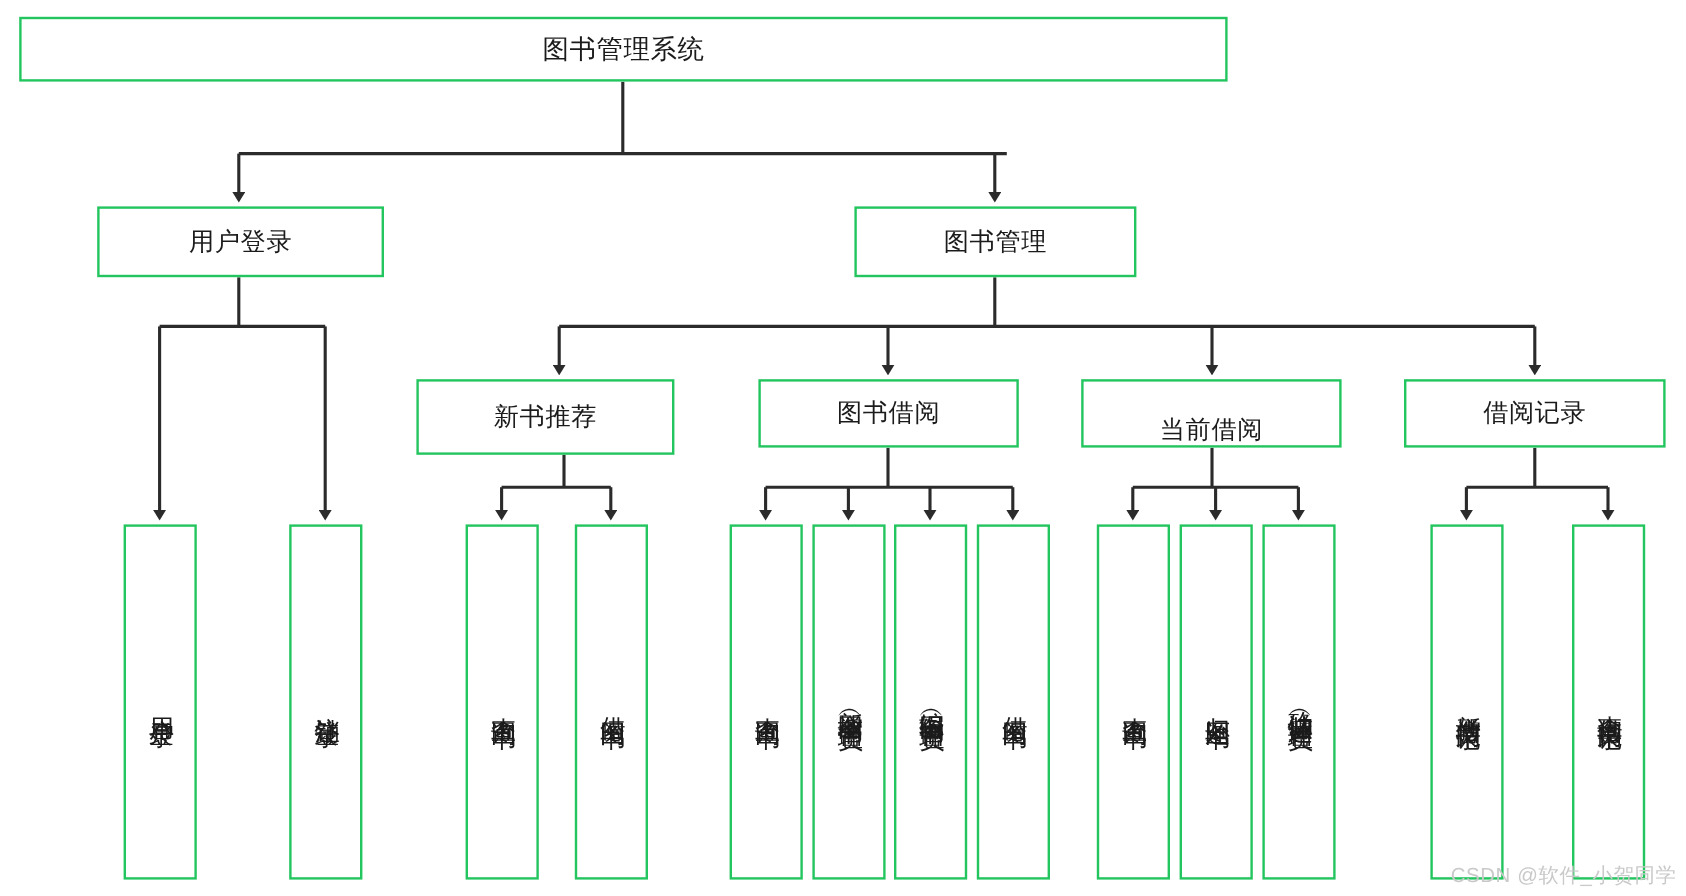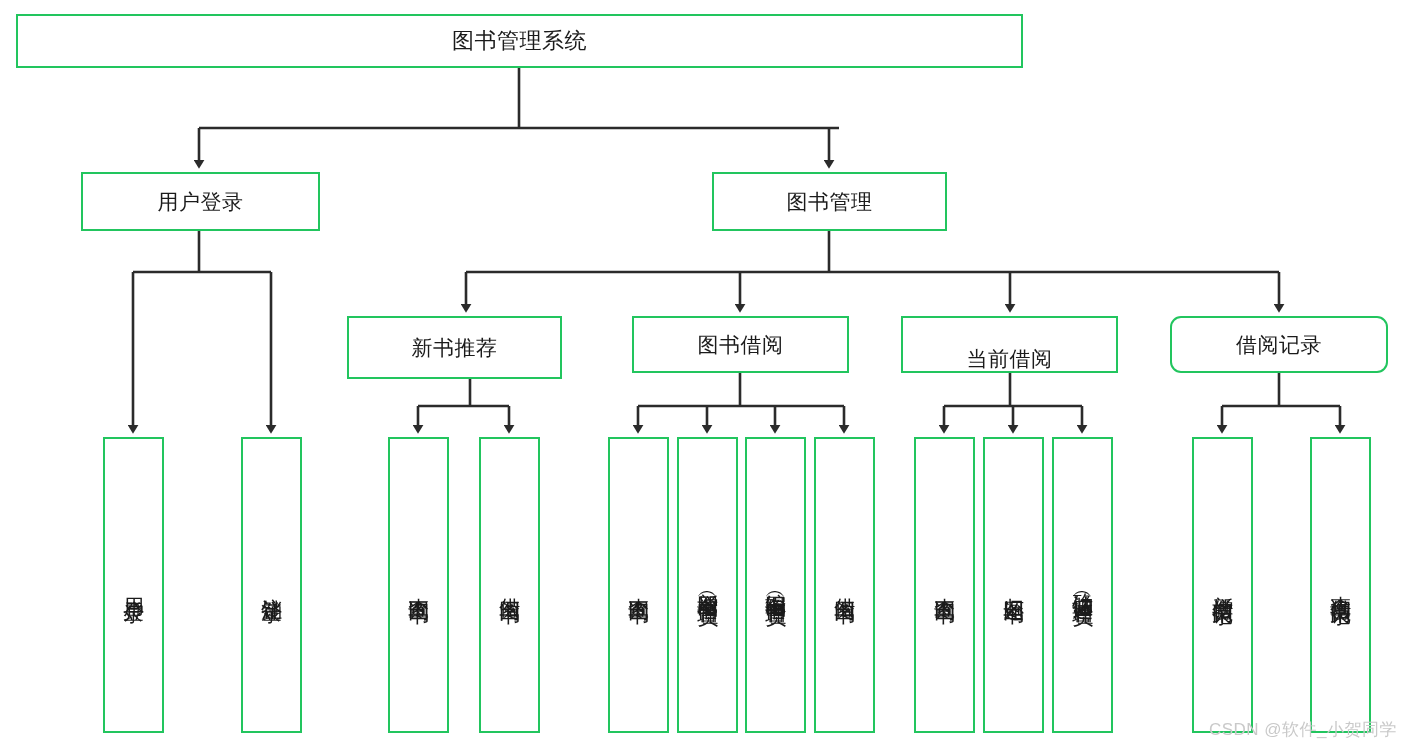--- a/index.html
+++ b/index.html
@@ -140,21 +140,21 @@
   </div>
 
   <div class="node h" style="left:632px; top:316px; width:217px; height:57px;text-align:right;">
     <span>图书借阅</span>
   </div>
 
   <div class="node h" style="left:901px; top:316px; width:217px; height:57px;align-items:flex-end;">
     <span>当前借阅</span>
   </div>
 
-  <div class="node h" style="left:1170px; top:316px; width:218px; height:57px;border-radius:11px;">
+  <div class="node h" style="left:1170px; top:316px; width:218px; height:57px;">
     <span>借阅记录</span>
   </div>
 
   <div class="node v" style="left:103px; top:437px; width:61px; height:296px;">
     <span class="vtext">用户登录</span>
   </div>
 
   <div class="node v" style="left:241px; top:437px; width:61px; height:296px;">
     <span class="vtext">注销登录</span>
   </div>

